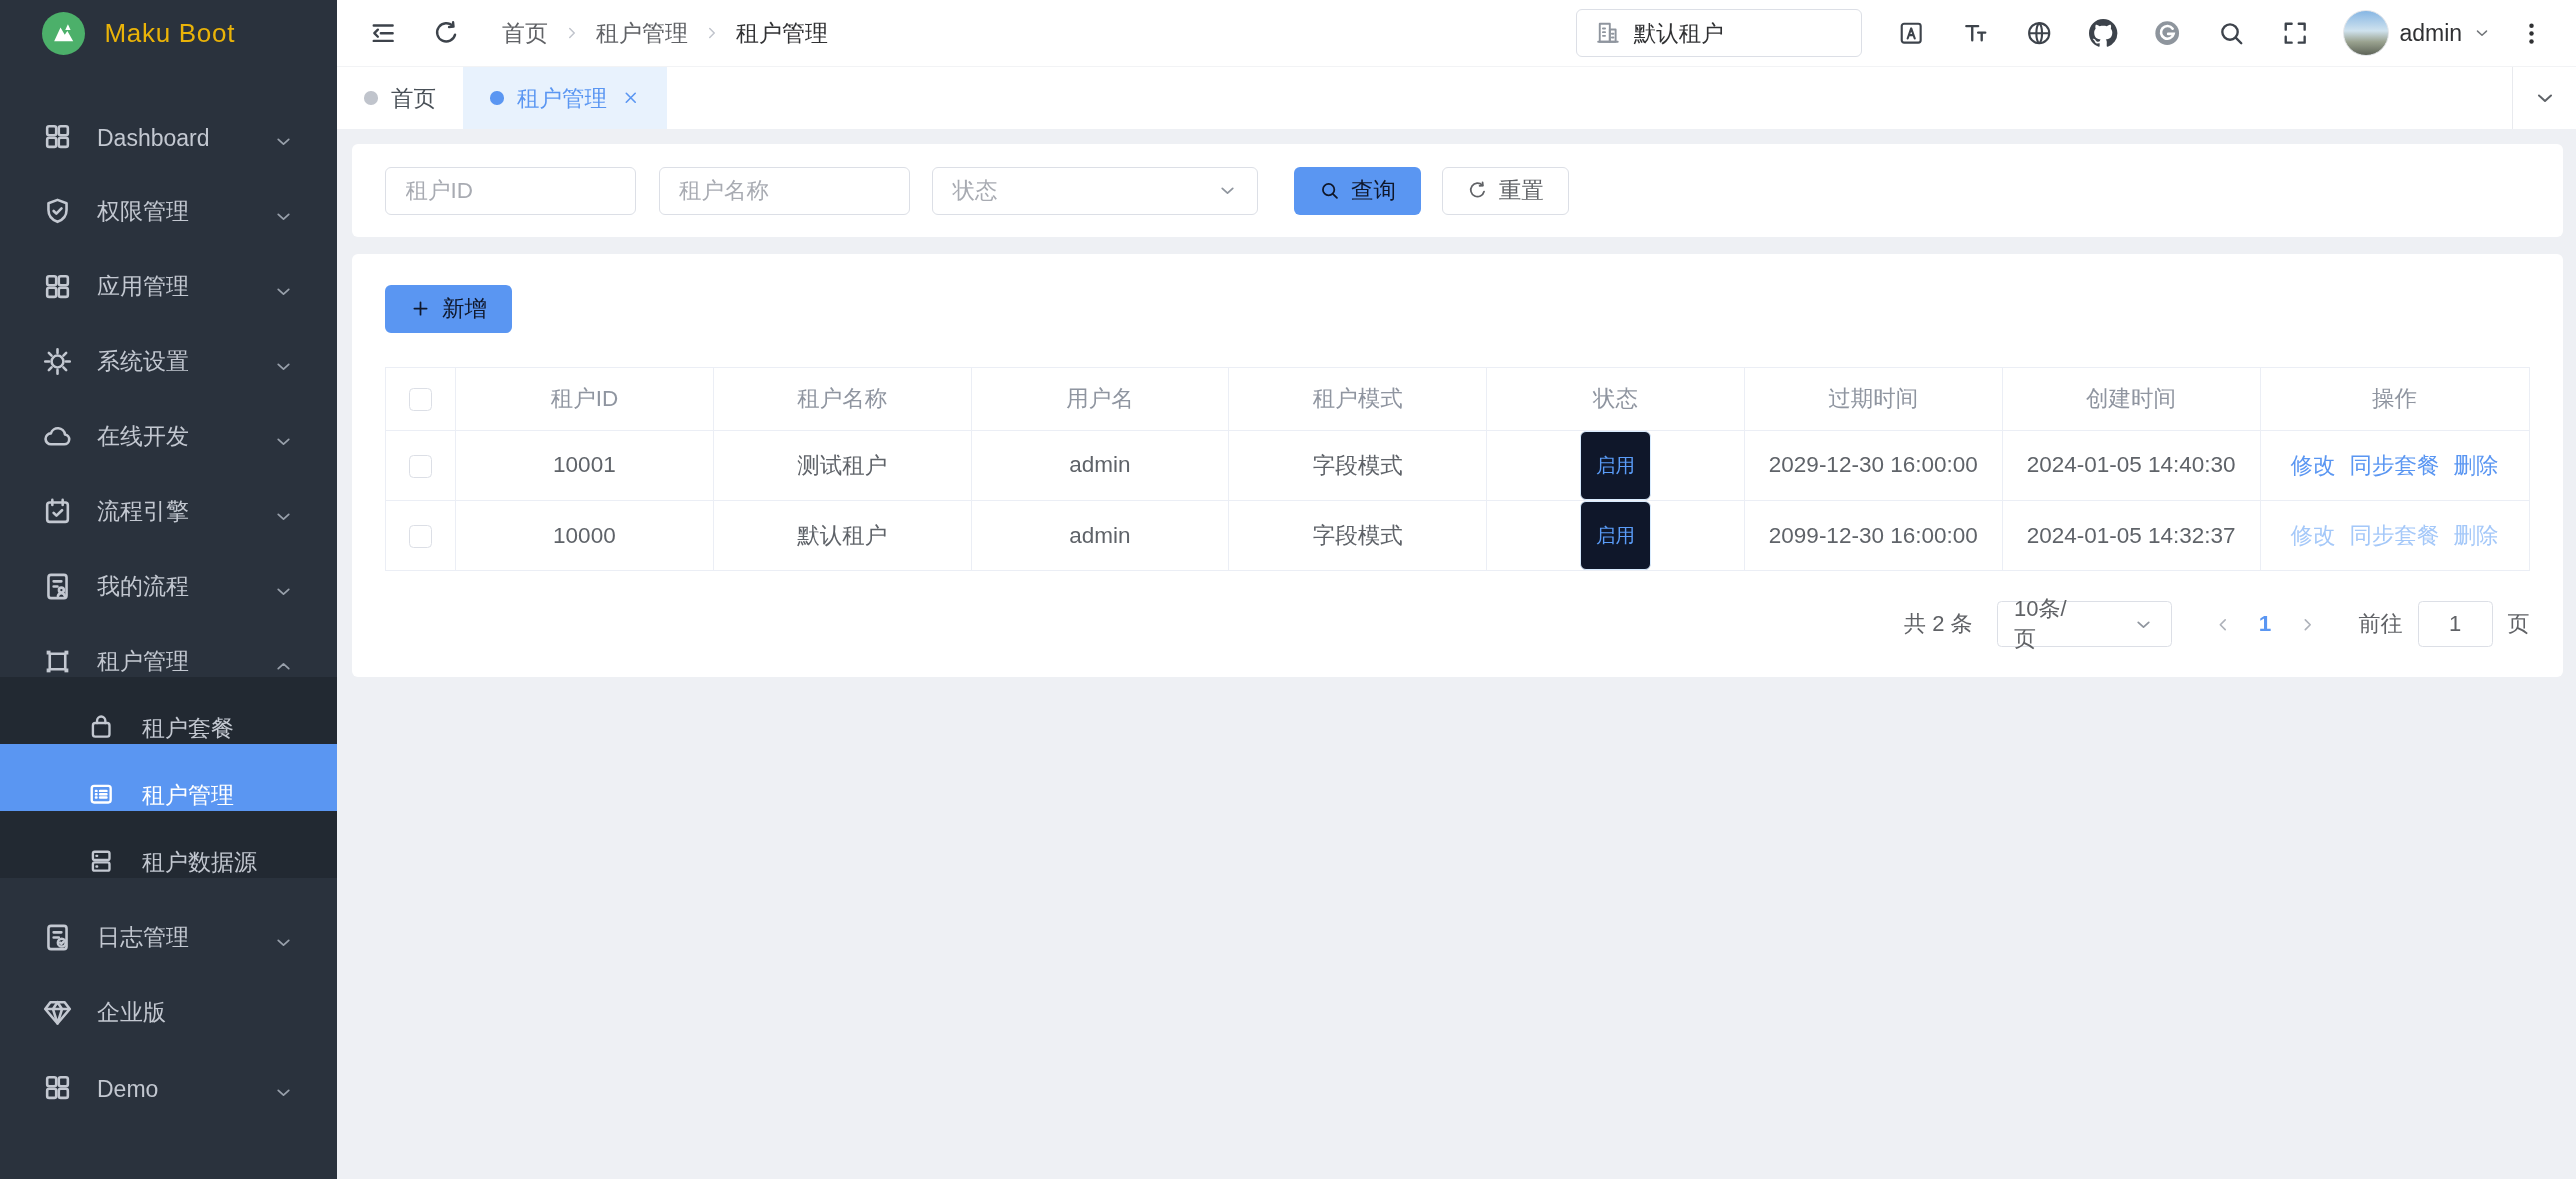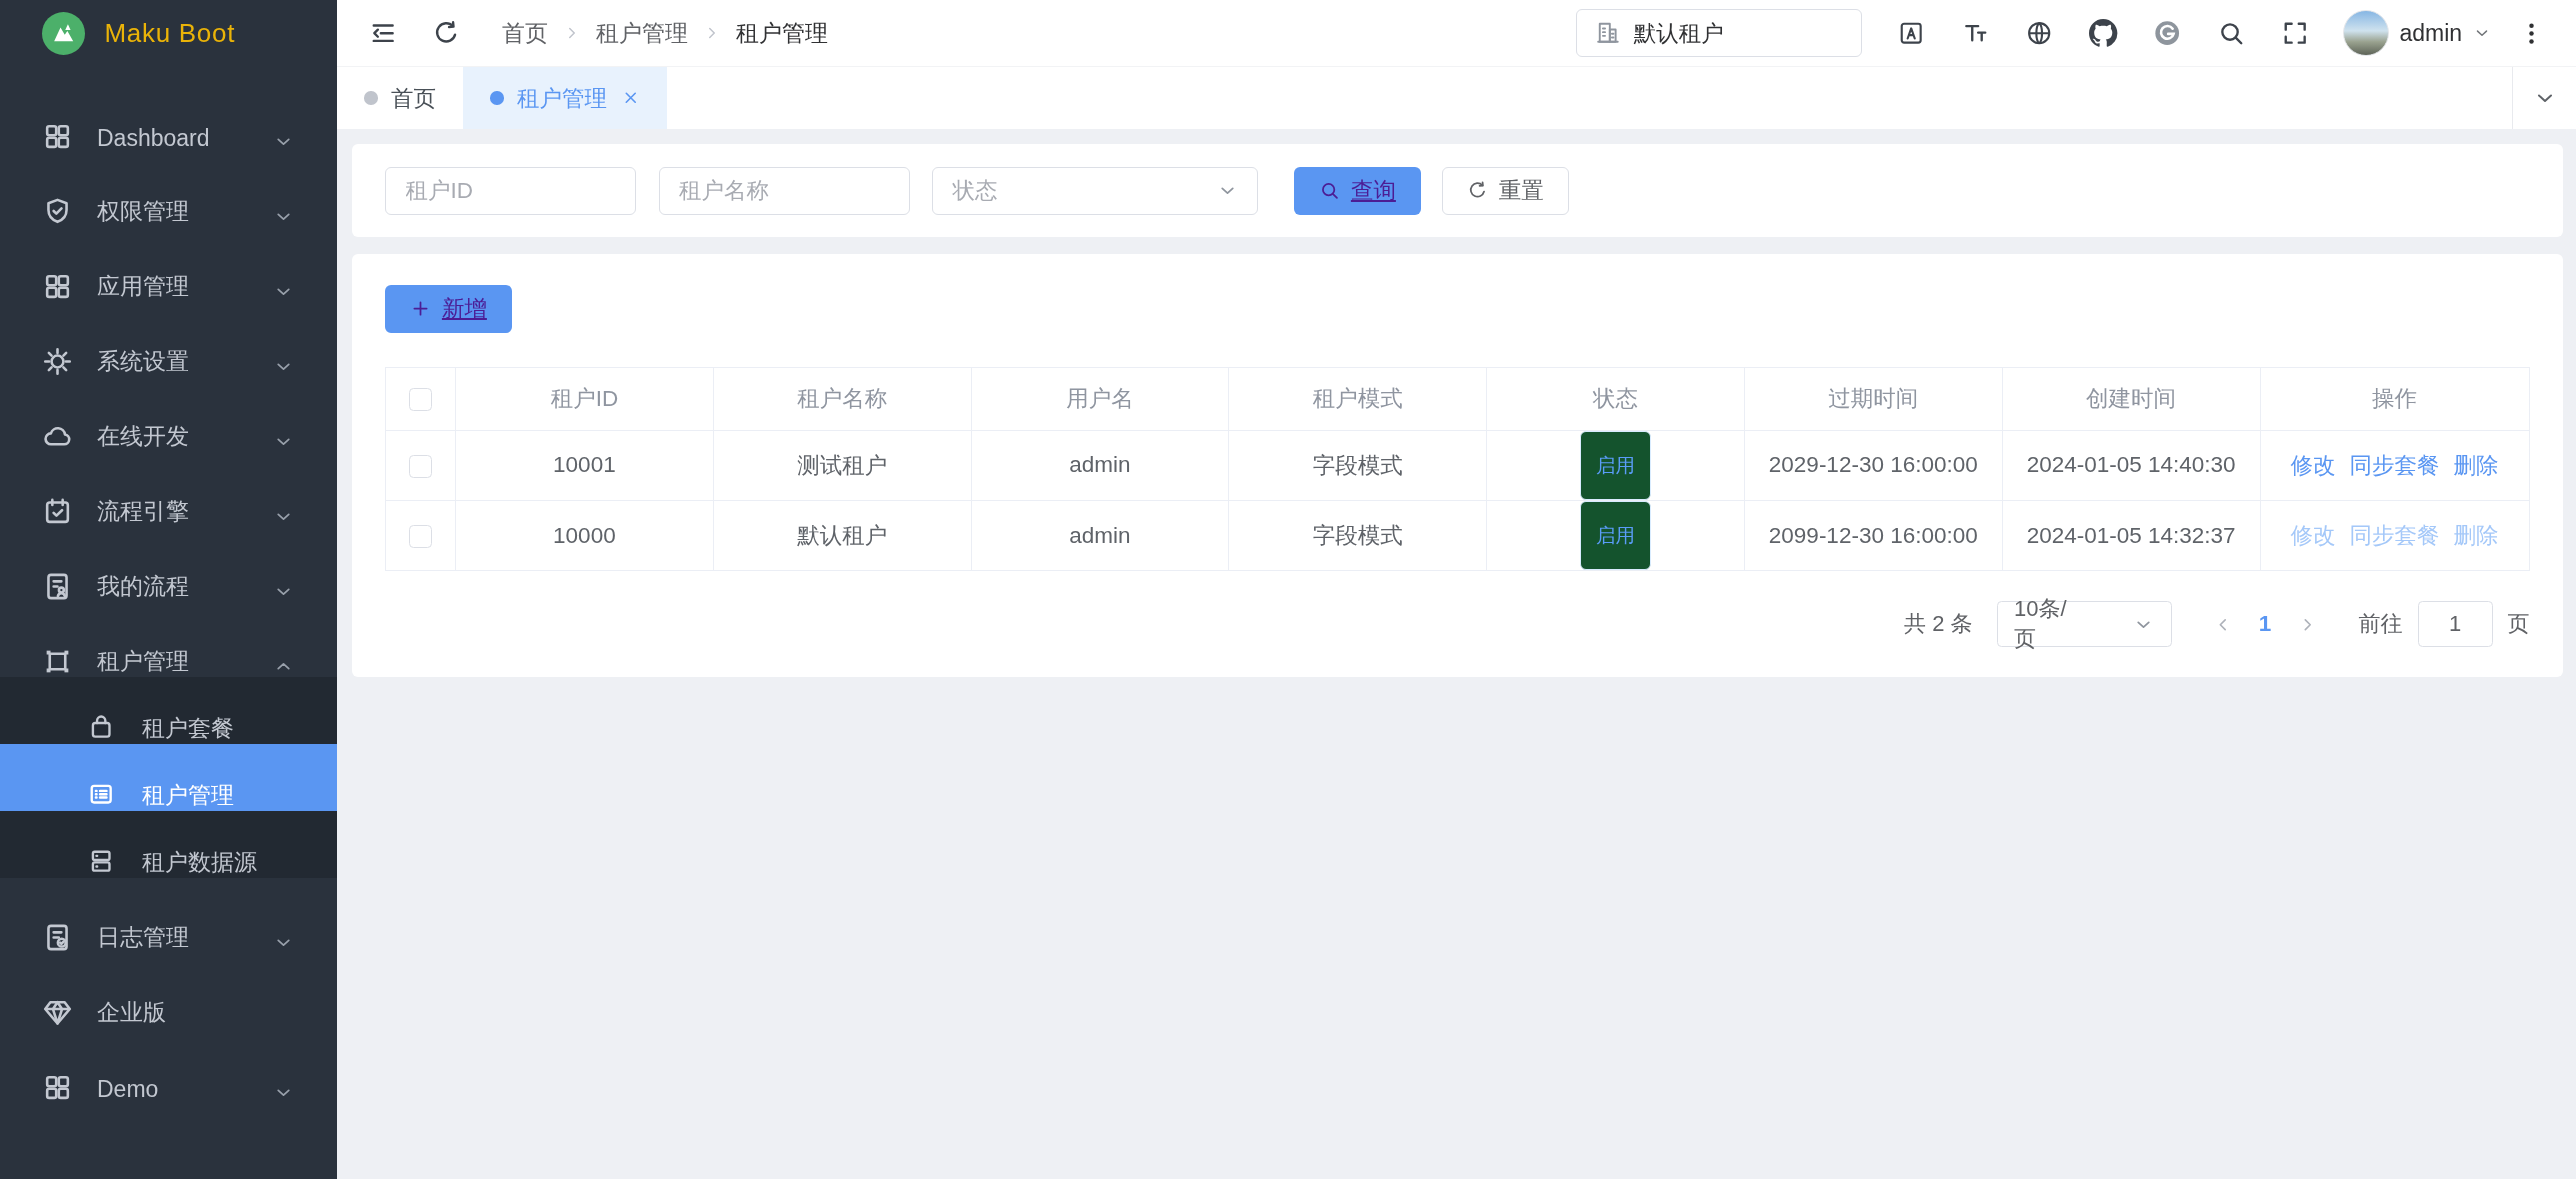--- a/index.html
+++ b/index.html
@@ -67,36 +67,36 @@
   .card { background:#fff; border-radius:6px; }
   .filter-card { padding:22.5px 33px; display:flex; align-items:center; margin-bottom:16.5px; }
   .f-input { width:251px; height:48px; border:1.5px solid #dcdfe6; border-radius:6px; padding:0 19.5px; font-size:22.5px; color:#303133; outline:none; font-family:inherit; }
   .f-input::placeholder { color:#a8abb2; }
   .f-input + .f-input, .f-select { margin-left:22.5px; }
   .f-select { width:326px; height:48px; border:1.5px solid #dcdfe6; border-radius:6px; display:flex; align-items:center; justify-content:space-between; padding:0 19.5px; cursor:pointer; background:#fff; }
   .f-select .ph { color:#a8abb2; font-size:22.5px; }
   .sel-chevron { width:21px; height:21px; color:#8f959e; display:flex; }
   .btn { height:48px; border-radius:6px; display:inline-flex; align-items:center; justify-content:center; gap:10.5px; font-size:22.5px; cursor:pointer; border:none; font-family:inherit; }
   .btn svg { width:21px; height:21px; }
-  .btn-primary { background:#5a96f2; color:#4c1d95; padding:0 25.4px;text-decoration:underline; }
+  .btn-primary { background:#5a96f2; color:#0f172a; padding:0 25.4px; }
   .btn-plain { background:#fff; color:#606266; border:1.5px solid #dcdfe6; padding:0 24px; }
   .btn-search { margin-left:36px; }
   .btn-reset { margin-left:21px; }
 
   .table-card { padding:31px 33px 30px 33px; }
   .btn-add { margin-bottom:34px; }
 
   table { width:100%; border-collapse:collapse; table-layout:fixed; }
   th, td { border:1.5px solid #ebeef5; text-align:center; height:63px; font-weight:400; }
   th { color:#8f95a0; font-size:22.5px; background:#fff; }
   td { color:#5f6369; font-size:22.5px; }
   .col-check { width:70px; }
   .col-op { width:269px; }
   .checkbox { display:inline-block; width:22.5px; height:22.5px; border:1.5px solid #dcdfe6; border-radius:4.5px; background:#fff; cursor:pointer; vertical-align:middle; }
-  .tag { display:inline-block; padding:22px 15px; background:#14532d; border:1.5px solid #d9ecff; border-radius:6px; color:#5a9cf8; font-size:19.5px; line-height:1.2; }
+  .tag { display:inline-block; padding:22px 15px; background:#0f172a; border:1.5px solid #d9ecff; border-radius:6px; color:#5a9cf8; font-size:19.5px; line-height:1.2; }
   .op-links { display:flex; justify-content:center; gap:14px; }
   .op-link { color:#5a96f2; cursor:pointer; white-space:nowrap; }
   tr.dimmed .op-link { color:#a4c8f9; }
 
   .pagination { display:flex; align-items:center; justify-content:flex-end; margin-top:30px; gap:0; color:#606266; font-size:22px; }
   .pg-total { margin-right:24px; }
   .pg-size { width:175px; height:46px; border:1.5px solid #dcdfe6; border-radius:4.5px; display:flex; align-items:center; justify-content:space-between; padding:0 16.5px; cursor:pointer; color:#606266;gap:48px; }
   .pg-arrow { width:48px; height:46px; display:flex; align-items:center; justify-content:center; color:#aeb2ba; cursor:pointer; }
   .pg-arrow svg { width:19.5px; height:19.5px; }
   .pg-prev { margin-left:27px; }

